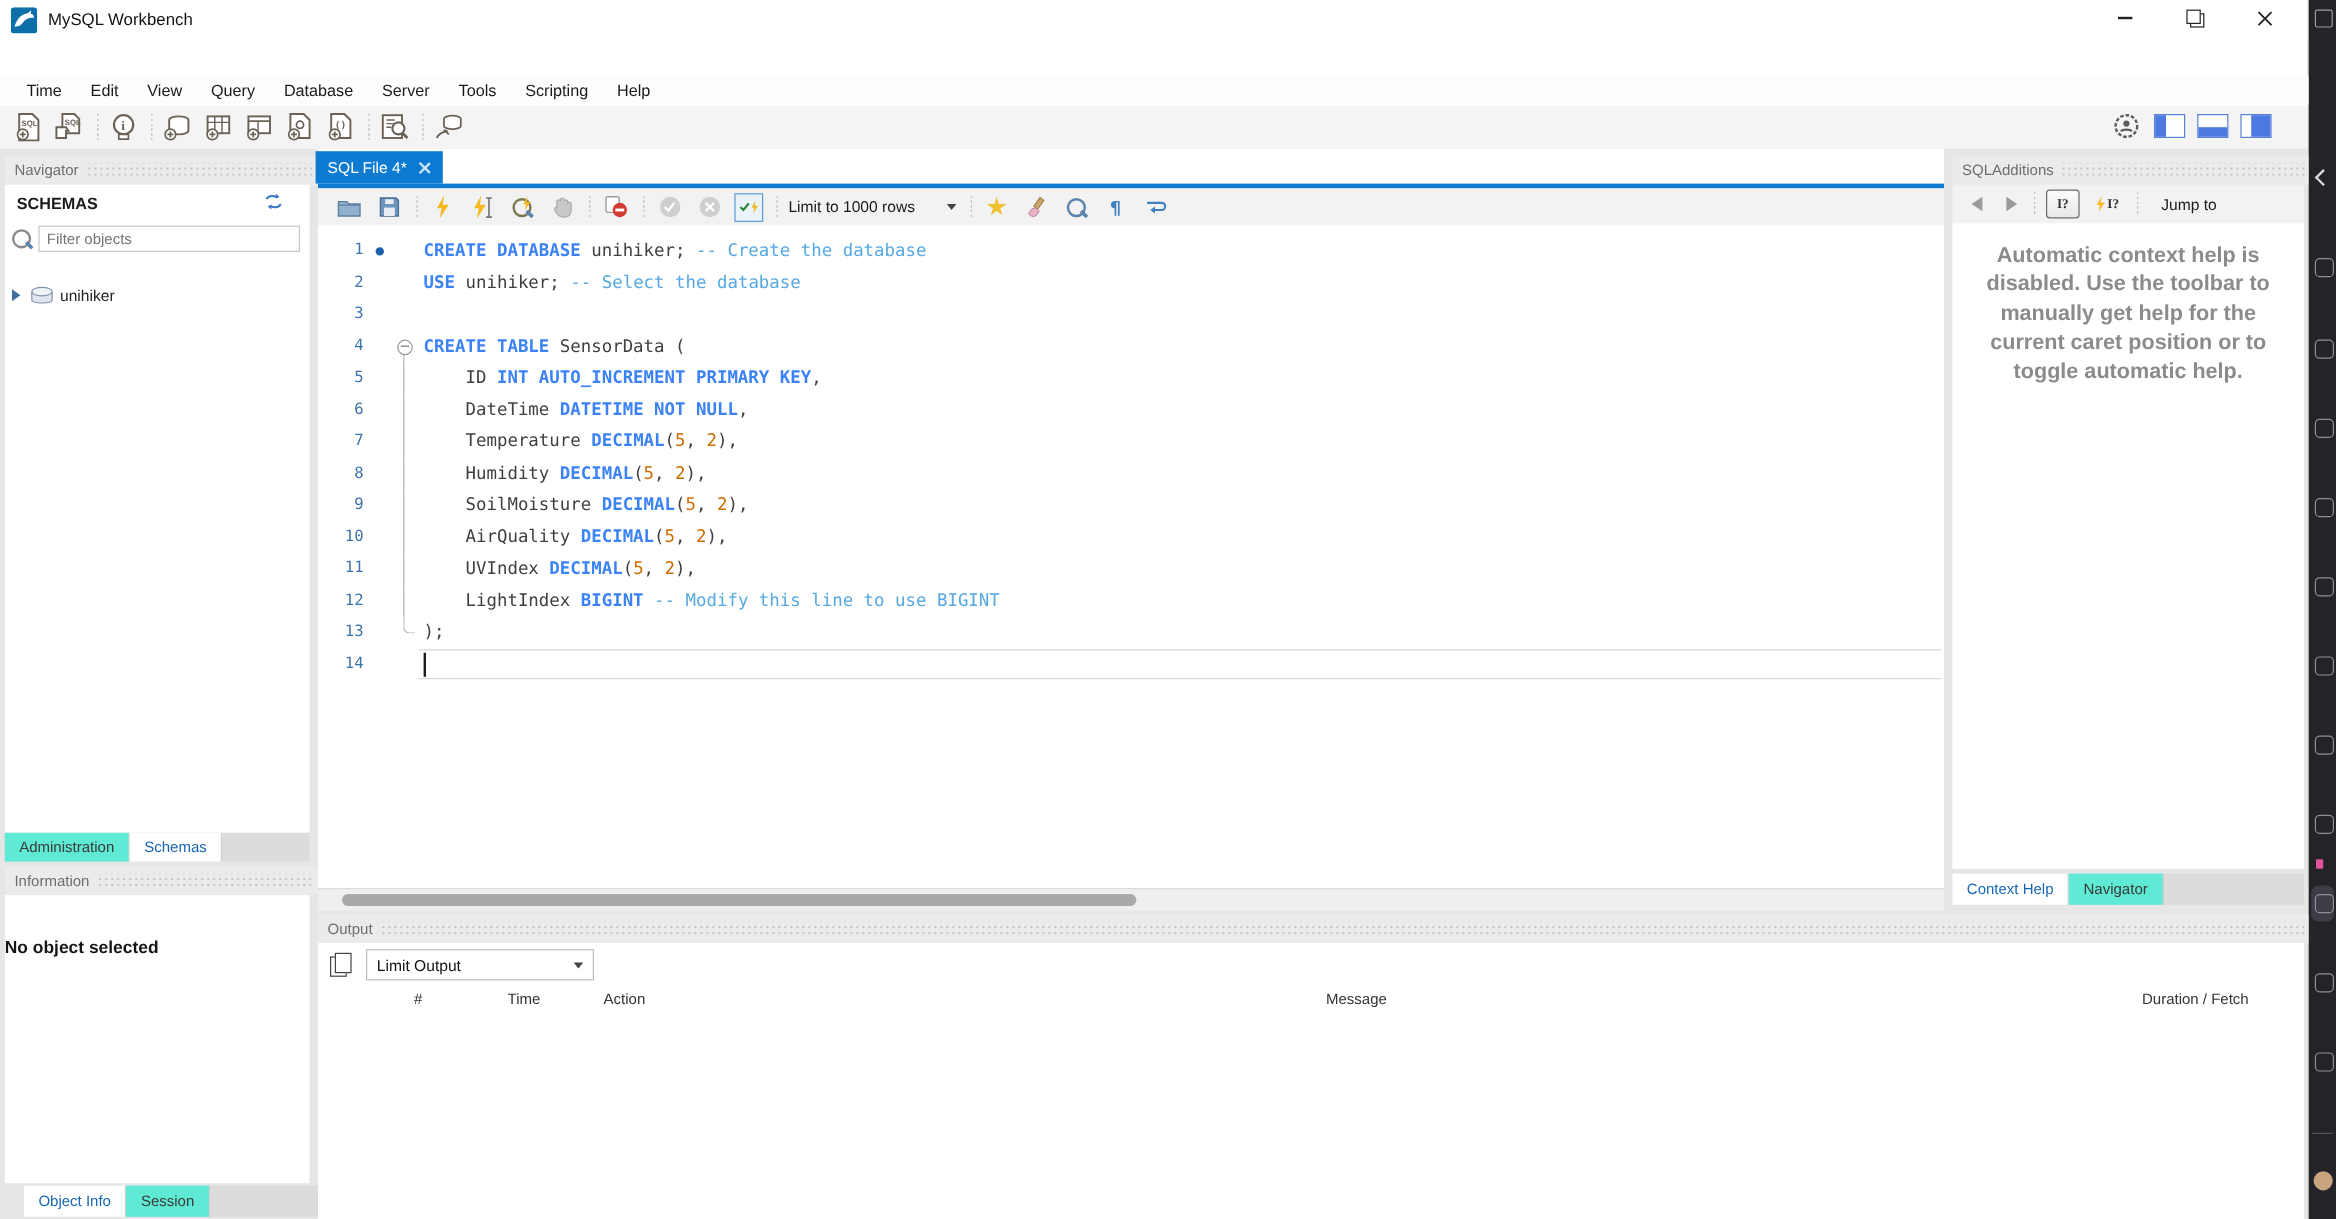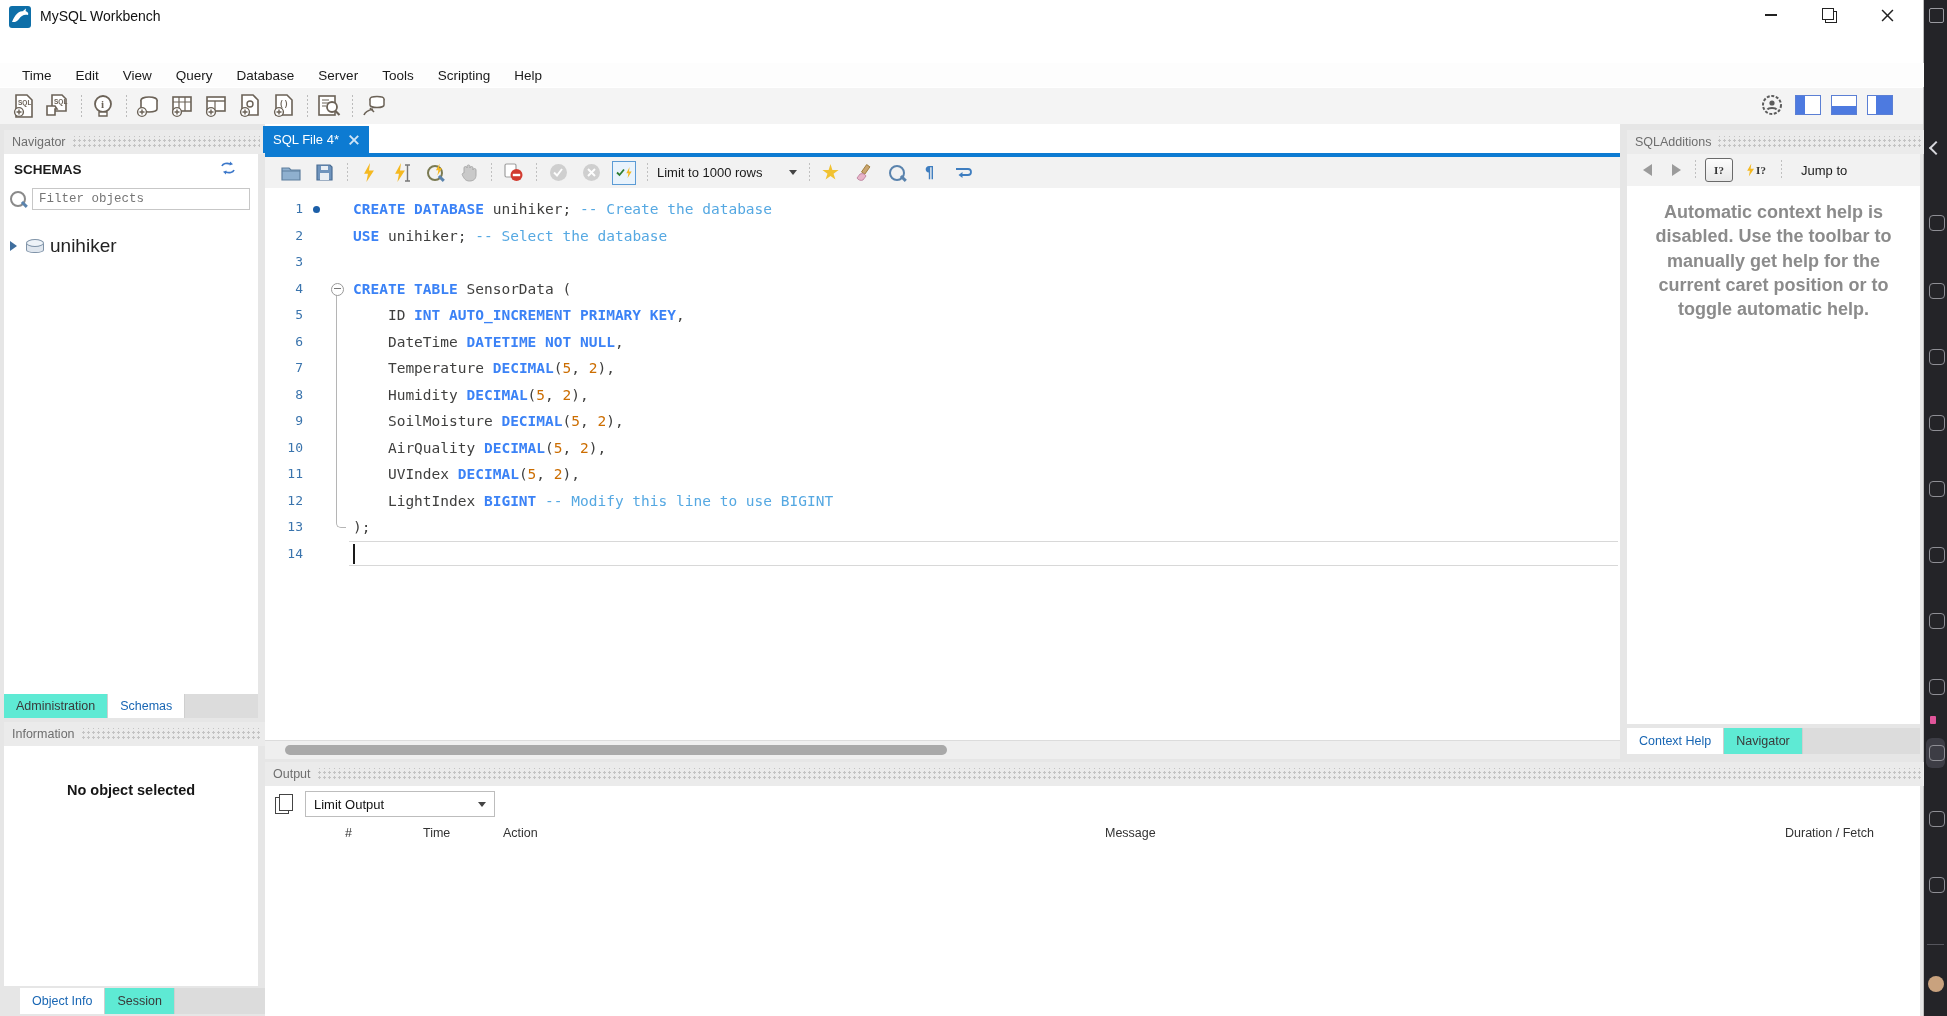--- a/index.html
+++ b/index.html
@@ -50,35 +50,35 @@
   .hdr::after{content:"";flex:1;height:12px;margin:0 6px;
       background-image:radial-gradient(circle,#c3c3c3 1px,transparent 1.3px);background-size:5px 5px;background-position:0 2px;}
 
   
   #nav-hdr{left:4px;top:6px;width:254px;}
   #nav-body{position:absolute;left:4px;top:30px;width:254px;height:540px;background:#fff;}
   #schemas-title{position:absolute;left:10px;top:8px;font-size:13.5px;font-weight:bold;color:#1c1c1c;}
   #schemas-refresh{position:absolute;right:22px;top:7px;cursor:pointer;}
   #filter-row{position:absolute;left:6px;top:34px;width:240px;height:22px;display:flex;align-items:center;}
   #filter-input{margin-left:6px;flex:1;height:20px;border:1px solid #c7c7c7;font-size:12.5px;color:#b91c1c;padding:0 6px;outline:none;
-                font-family:Liberation Mono, monospace;background:#fff;}
+                font-family:Liberation Sans, sans-serif;background:#fff;}
   #schema-row{position:absolute;left:6px;top:82px;height:20px;display:flex;align-items:center;cursor:pointer;}
   .tri-right{width:0;height:0;border-left:7px solid #3f6e9e;border-top:5px solid transparent;border-bottom:5px solid transparent;margin-right:9px;}
   .db-cyl{position:relative;width:16px;height:14px;margin-right:8px;}
   .db-cyl .b{position:absolute;left:0;top:2px;width:16px;height:10px;background:#dfe6ee;border:1px solid #7f93a8;border-radius:8px/3px;}
   .db-cyl .t{position:absolute;left:0;top:0;width:16px;height:6px;background:#eef3f8;border:1px solid #7f93a8;border-radius:50%;}
-  #schema-row .lbl{font-size:19px;color:#222;}
+  #schema-row .lbl{font-size:13px;color:#222;}
 
   .tabrow{position:absolute;display:flex;align-items:stretch;background:#dcdcdc;}
   .tabrow .tab{display:flex;align-items:center;padding:0 12px;font-size:12.5px;color:#3a3a3a;background:#5eead4;border-right:1px solid #cfcfcf;cursor:pointer;}
   .tabrow .tab.active{background:#fff;color:#1866b4;}
   #nav-tabs{left:4px;top:570px;width:254px;height:24px;}
   #info-hdr{left:4px;top:598px;width:254px;}
   #info-body{position:absolute;left:4px;top:622px;width:254px;height:240px;background:#fff;}
-  #no-object{position:absolute;left:0;right:0;top:36px;text-align:center;font-size:14.5px;font-weight:bold;color:#161616;}
+  #no-object{position:absolute;left:0;right:0;top:36px;font-size:14.5px;font-weight:bold;color:#161616;}
   #leftbottom-tabs{left:20px;top:864px;width:254px;height:26px;}
 
   
   #editor{position:absolute;left:265px;top:0px;width:1355px;height:634px;background:#fff;}
   #ed-tab{position:absolute;left:-2px;top:2px;height:27px;background:#0d7bd2;display:flex;align-items:center;padding:0 10px;cursor:pointer;}
   #ed-tab .lbl{color:#fff;font-size:13px;margin-right:10px;}
   #ed-tab .xicon::before,#ed-tab .xicon::after{background:#cfe4f7;}
   #ed-underline{position:absolute;left:0;top:29px;width:100%;height:4px;background:#0d7bd2;}
   #ed-toolbar{position:absolute;left:0;top:33px;width:100%;height:31px;background:#f2f2f2;display:flex;align-items:center;padding-left:14px;box-sizing:border-box;}
   .ed-icon{width:24px;height:24px;display:flex;align-items:center;justify-content:center;margin-right:9px;cursor:pointer;position:relative;}

